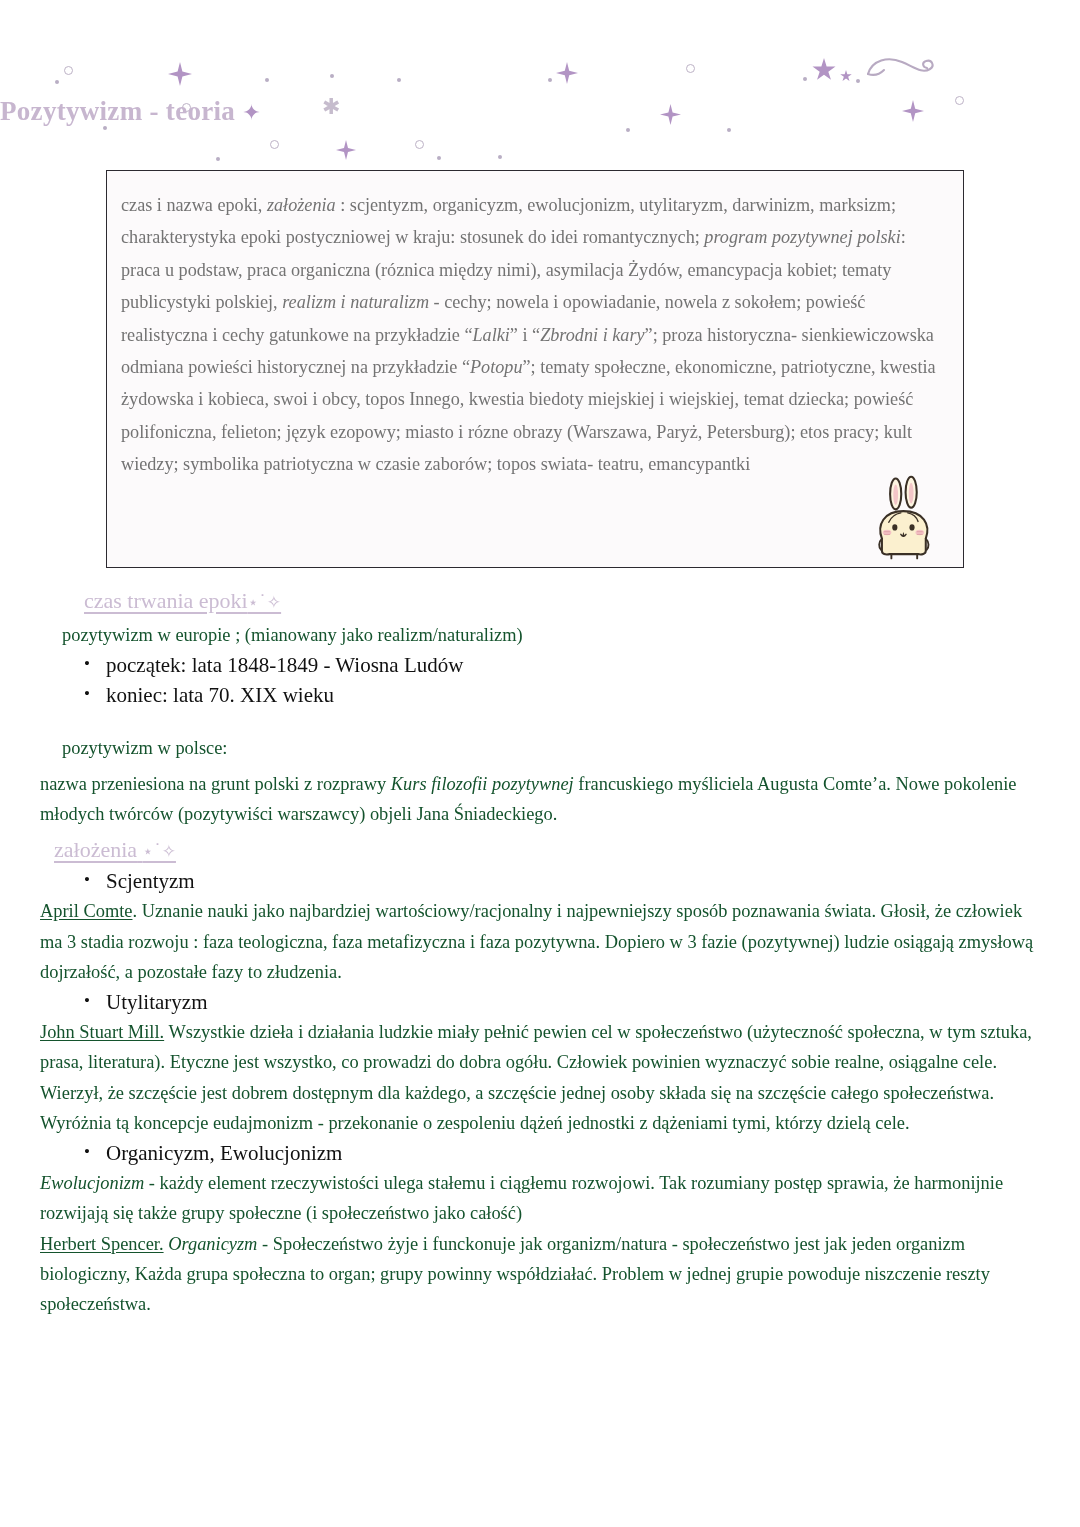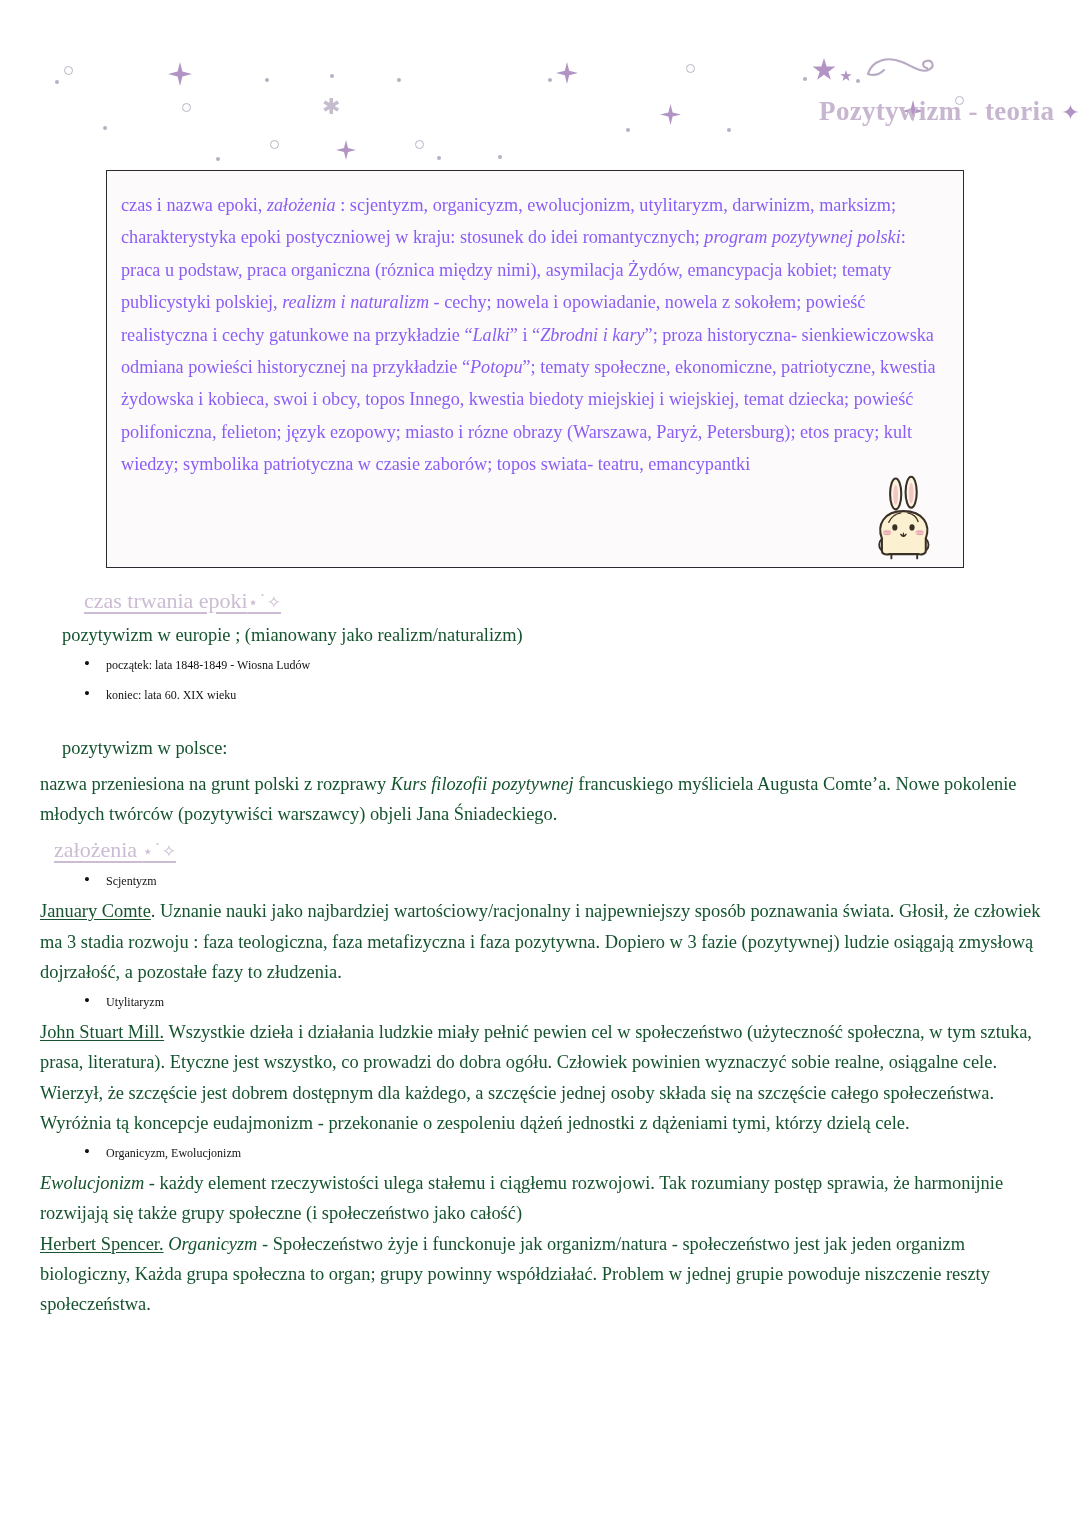--- a/index.html
+++ b/index.html
@@ -54,21 +54,21 @@
     font-family: "DejaVu Sans", sans-serif;
   }
   .swirl { position: absolute; }
 
   
   #page-title {
     position: absolute;
     left: 0;
     top: 96px;
     width: 1080px;
-    text-align: right;
+    text-align: left;
     font-size: 27px;
     font-weight: bold;
     color: #c7b6cf;
     letter-spacing: 0.3px;
   }
   #page-title .tstar {
     color: #b294c4;
     font-size: 22px;
     font-family: "DejaVu Sans", sans-serif;
   }
@@ -81,21 +81,21 @@
     width: 858px;
     height: 398px;
     border: 1.6px solid #2c2a30;
     background: #fcfafb;
     box-sizing: border-box;
     padding: 18px 18px 10px 14px;
   }
   #summary-box .body {
     font-size: 18.2px;
     line-height: 32.4px;
-    color: #8b5cf6;
+    color: #737373;
     text-align: left;
   }
   #bunny {
     position: absolute;
     right: 14px;
     bottom: 6px;
     width: 86px;
     height: 86px;
   }
 
@@ -132,21 +132,21 @@
     color: #14532d;
   }
   p.para.ind { padding-left: 56px; }
 
   ul.bl {
     margin: 0;
     padding: 0 40px 0 78px;
     list-style: none;
   }
   ul.bl li {
-    font-size: 12px;
+    font-size: 21px;
     line-height: 30.2px;
     position: relative;
     padding-left: 22px;
   }
   ul.bl li::before {
     content: "\2022";
     position: absolute;
     left: 0;
     top: -1px;
     font-size: 17px;
@@ -240,37 +240,37 @@
 
 <div id="content">
 
   <div class="head-row">
     <span class="sec-head"><span>czas trwania epoki</span><span class="hstar">⋆˙✧</span></span>
   </div>
   <div class="sp-3"></div>
   <p class="para ind">pozytywizm w europie ; (mianowany jako realizm/naturalizm)</p>
   <ul class="bl">
     <li>początek: lata 1848-1849 - Wiosna Ludów</li>
-    <li>koniec: lata 60. XIX wieku</li>
+    <li>koniec: lata 70. XIX wieku</li>
   </ul>
   <div class="sp-22"></div>
   <p class="para ind">pozytywizm w polsce:</p>
 
   <div class="sp-6"></div>
   <p class="para" id="nazwa-para"><span>nazwa przeniesiona na grunt polski z rozprawy </span><i>Kurs filozofii pozytywnej</i><span> francuskiego myśliciela Augusta Comte’a. Nowe pokolenie młodych twórców (pozytywiści warszawcy) objeli Jana Śniadeckiego.</span></p>
 
   <div class="sp-6"></div>
   <div class="head-row tight">
     <span class="sec-head"><span>założenia</span> <span class="hstar">⋆˙✧</span></span>
   </div>
 
   <ul class="bl">
     <li class="bold">Scjentyzm</li>
   </ul>
-  <p class="para" id="scjentyzm-para"><u>January Comte</u><span>. Uznanie nauki jako najbardziej wartościowy/racjonalny i najpewniejszy sposób poznawania świata. Głosił, że człowiek ma 3 stadia rozwoju : faza teologiczna, faza metafizyczna i faza pozytywna. Dopiero w 3 fazie (pozytywnej) ludzie osiągają zmysłową dojrzałość, a pozostałe fazy to złudzenia.</span></p>
+  <p class="para" id="scjentyzm-para"><u>April Comte</u><span>. Uznanie nauki jako najbardziej wartościowy/racjonalny i najpewniejszy sposób poznawania świata. Głosił, że człowiek ma 3 stadia rozwoju : faza teologiczna, faza metafizyczna i faza pozytywna. Dopiero w 3 fazie (pozytywnej) ludzie osiągają zmysłową dojrzałość, a pozostałe fazy to złudzenia.</span></p>
 
   <ul class="bl">
     <li class="bold">Utylitaryzm</li>
   </ul>
   <p class="para" id="utylitaryzm-para"><u>John Stuart Mill.</u><span> Wszystkie dzieła i działania ludzkie miały pełnić pewien cel w społeczeństwo (użyteczność społeczna, w tym sztuka, prasa, literatura). Etyczne jest wszystko, co prowadzi do dobra ogółu. Człowiek powinien wyznaczyć sobie realne, osiągalne cele. Wierzył, że szczęście jest dobrem dostępnym dla każdego, a szczęście jednej osoby składa się na szczęście całego społeczeństwa. Wyróżnia tą koncepcje eudajmonizm - przekonanie o zespoleniu dążeń jednostki z dążeniami tymi, którzy dzielą cele.</span></p>
 
   <ul class="bl">
     <li class="bold">Organicyzm, Ewolucjonizm</li>
   </ul>
   <p class="para" id="ewolucjonizm-para"><i>Ewolucjonizm</i><span> - każdy element rzeczywistości ulega stałemu i ciągłemu rozwojowi. Tak rozumiany postęp sprawia, że harmonijnie rozwijają się także grupy społeczne (i społeczeństwo jako całość)</span></p>

